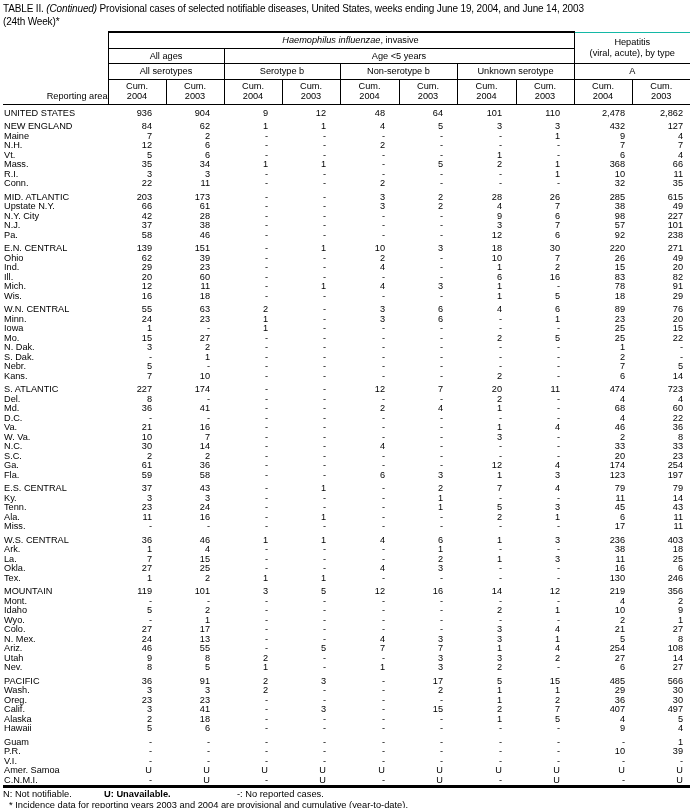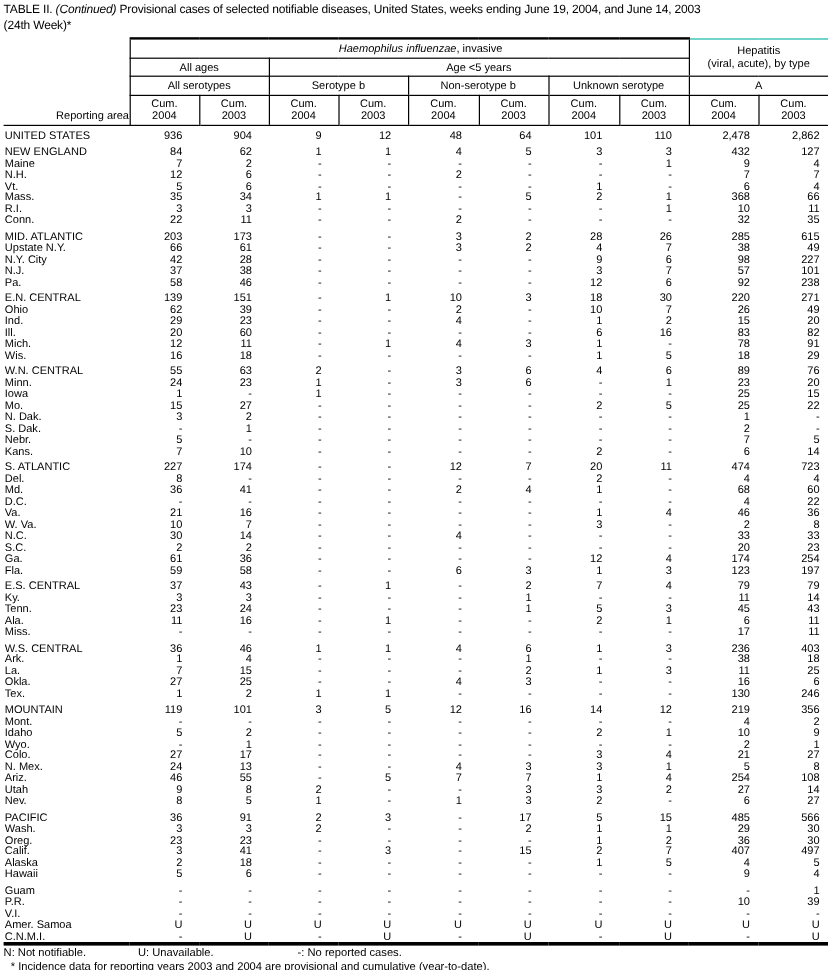--- a/index.html
+++ b/index.html
@@ -19,22 +19,22 @@
   .t .h-age5 { border-bottom:1.5px solid #000; border-right:1.5px solid #000; }
   .t .sub { border-bottom:1.5px solid #000; border-left:1.5px solid #000; }
   .t .sub:first-child { border-left:none; }
   .t th.cum { border-left:1.5px solid #000; border-bottom:1.5px solid #000; padding:1px 0 2px 0; }
   .t tbody td { font-size:9.2px; line-height:9.5px; white-space:nowrap; padding:0 14px 0 0; text-align:right; }
   .t tbody td.area { text-align:left; padding:0 0 0 1px; }
   .t tbody td.hep { padding-right:7px; }
   .t tbody tr.gap td { padding-top:4px; }
 
   .fn1 { display:flex; font-size:9.3px; line-height:11px; margin-top:1px; }
-  .fn1 .f1 { width:112px; }
-  .fn1 .f2 { width:133px; }
+  .fn1 .f1 { width:101px; }
+  .fn1 .f2 { width:133px;font-weight:bold; }
   .fn2 { font-size:9.3px; line-height:11px; padding-left:6px; }
 </style>
 </head>
 <body>
 
 <div class="page">
 
   <div class="title">
     <span>TABLE II.</span>
     <span class="cont">(Continued)</span>

